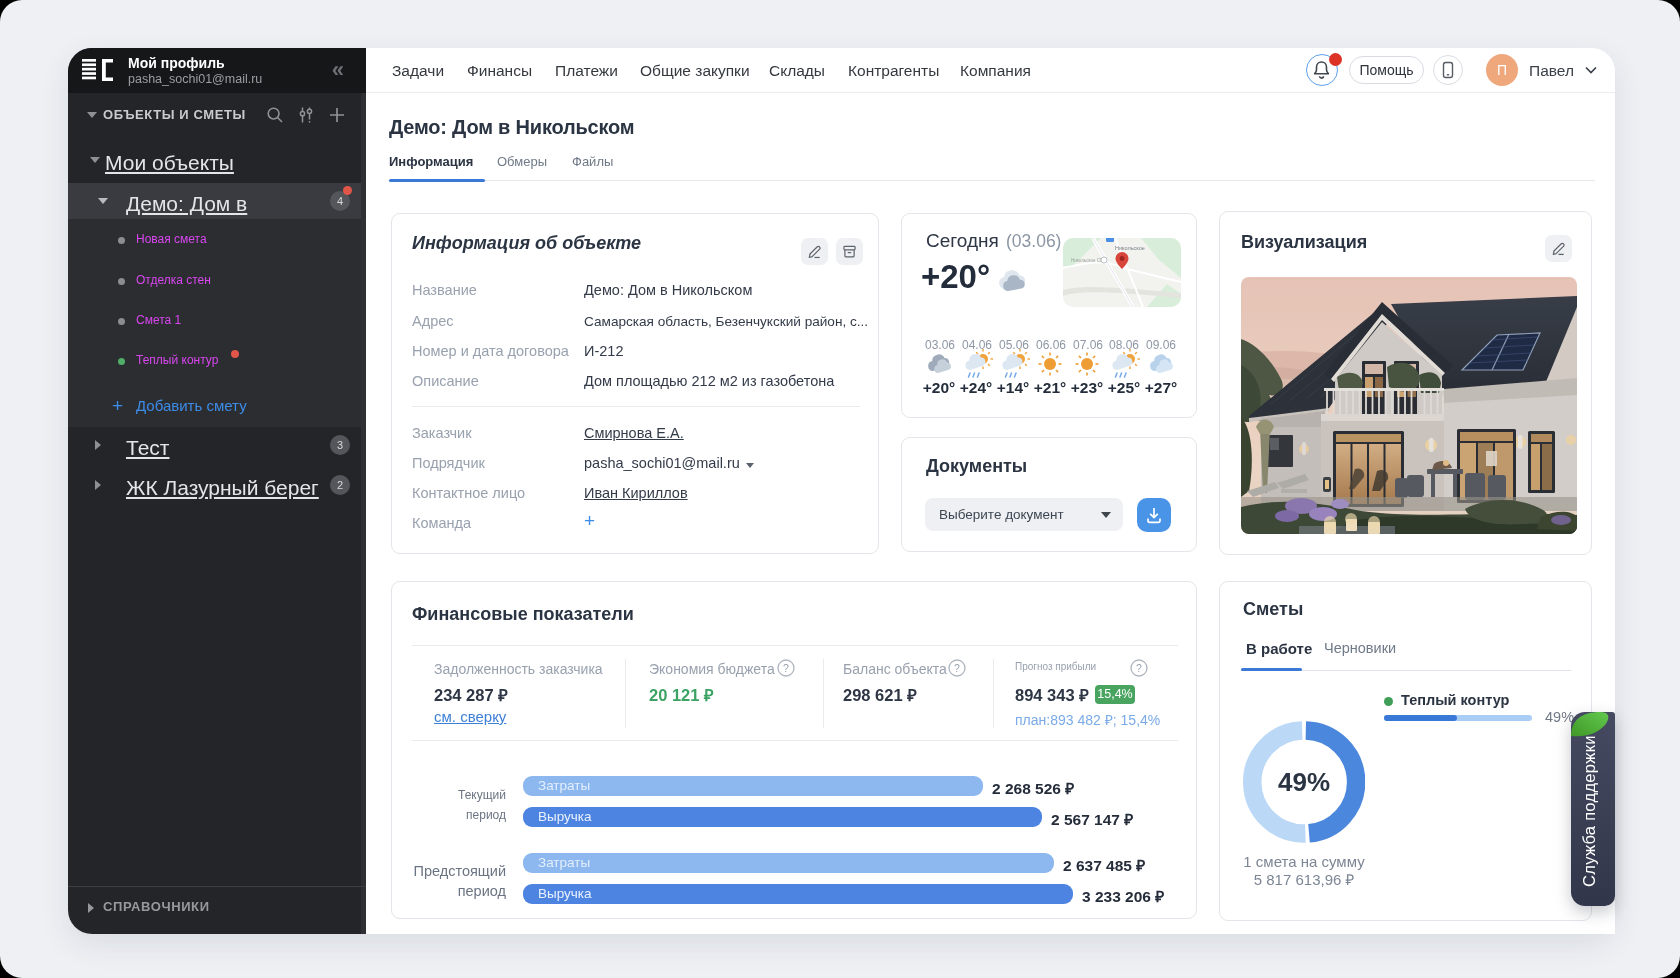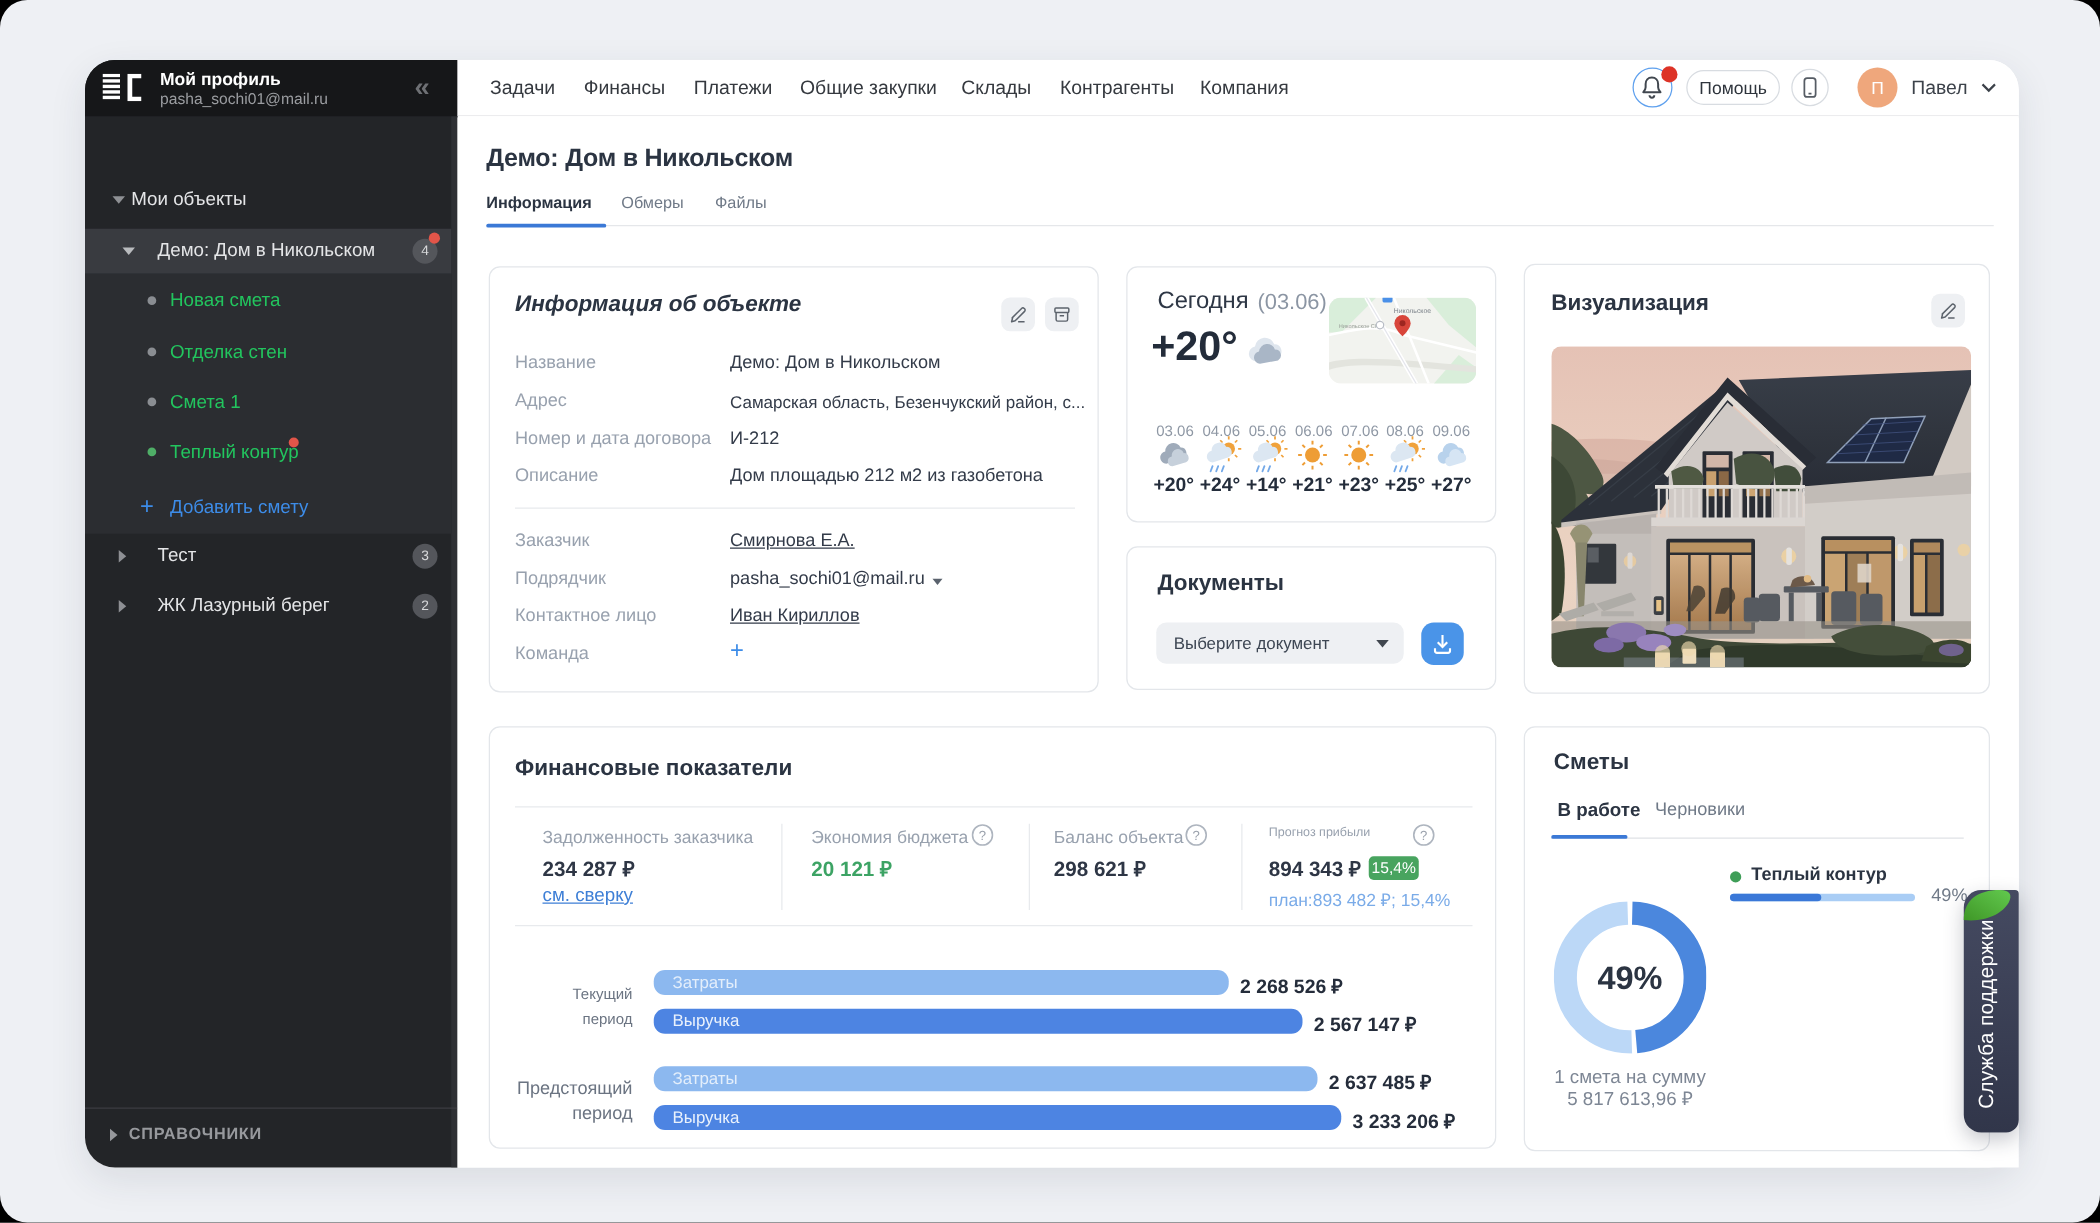--- a/index.html
+++ b/index.html
@@ -14,22 +14,22 @@
 .sb-prof { position:absolute; left:60px; top:7px; }
 .sb-prof .t1 { font-size:14px; font-weight:bold; color:#fff; line-height:17px; }
 .sb-prof .t2 { font-size:12.5px; color:#9b9da1; line-height:15px; }
 .sb-collapse { position:absolute; right:16px; top:9px; color:#6e7074; font-size:22px; font-weight:bold; }
 .sb-row { position:absolute; left:0; width:298px; height:36px; }
 .tri-d { display:inline-block; width:0; height:0; border-left:5px solid transparent; border-right:5px solid transparent; border-top:6px solid #8e9094; }
 .tri-r { display:inline-block; width:0; height:0; border-top:5px solid transparent; border-bottom:5px solid transparent; border-left:6px solid #8e9094; }
 .badge { position:absolute; width:20px; height:20px; border-radius:50%; background:#54565b; color:#d8d9db; font-size:11px; text-align:center; line-height:20px; }
 .reddot { position:absolute; width:9px; height:9px; border-radius:50%; background:#e25549; }
 .sb-sect { color:#c9cbce; font-weight:bold; font-size:13px; letter-spacing:.6px; }
-.sb-item { color:#e4e5e7; font-size:15px; }
-.sb-sub { color:#22c55e; font-size:15px; }
+.sb-item { color:#e4e5e7; font-size:21px;text-decoration:underline; }
+.sb-sub { color:#d946ef; font-size:12px; }
 .dot { position:absolute; width:7px; height:7px; border-radius:50%; background:#8a8d92; }
 
 .topbar { position:absolute; left:298px; top:0; width:1249px; height:45px; background:#fff; border-radius:0 24px 0 0; border-bottom:1px solid #ececee; }
 .nav { position:absolute; top:0; height:45px; line-height:45px; font-size:15.5px; color:#35393f; }
 
 .content { position:absolute; left:298px; top:46px; width:1249px; height:840px; background:#fff; overflow:hidden; }
 .h1 { position:absolute; left:23px; top:22px; font-size:20px; font-weight:bold; color:#2b3442; letter-spacing:-.2px; }
 .tabs { position:absolute; left:23px; top:59px; width:1206px; height:28px; border-bottom:1px solid #e5e7ea; }
 .tab { position:absolute; top:1px; font-size:13px; color:#6f7987; }
 .tab.on { color:#2b3442; font-weight:bold; }
@@ -56,20 +56,40 @@
             <rect x="0" y="17.6" width="14" height="2.7"></rect>
             <path d="M20 0 h11 v3.6 h-7.2 v14.8 h7.2 v3.6 h-11 z"></path>
           </g>
         </svg>
         <div class="sb-prof">
             <div class="t1">Мой профиль</div>
             <div class="t2">pasha_sochi01@mail.ru</div>
           </div>
         <div class="sb-collapse">«&nbsp;</div>
       </div>
+      <div class="sb-row" style="top:49px;">
+        <span class="tri-d" style="position:absolute;left:19px;top:15px;"></span>
+        <span class="sb-sect" style="position:absolute;left:35px;top:10px;">ОБЪЕКТЫ И СМЕТЫ</span>
+        <svg style="position:absolute;left:197px;top:8px;" width="20" height="20" viewBox="0 0 20 20" fill="none" stroke="#8f9296" stroke-width="1.6">
+            <circle cx="8.6" cy="8.6" r="5.4"></circle>
+            <path d="M12.8 12.8 L17 17"></path>
+          </svg>
+        <svg style="position:absolute;left:228px;top:8px;" width="20" height="20" viewBox="0 0 20 20" fill="none" stroke="#8f9296" stroke-width="1.5">
+            <path d="M6.5 2.5 v4"></path>
+            <path d="M6.5 10.8 v6.7"></path>
+            <circle cx="6.5" cy="8.7" r="2.1"></circle>
+            <path d="M13.5 2.5 v1.8"></path>
+            <path d="M13.5 8.5 v6"></path>
+            <circle cx="13.5" cy="6.3" r="2.1"></circle>
+            <circle cx="13.5" cy="16.8" r=".9" fill="#8f9296" stroke="none"></circle>
+          </svg>
+        <svg style="position:absolute;left:259px;top:8px;" width="20" height="20" viewBox="0 0 20 20" stroke="#8f9296" stroke-width="1.7">
+            <path d="M10 3 v14 M3 10 h14"></path>
+          </svg>
+      </div>
       <div class="sb-row" style="top:94px;">
         <span class="tri-d" style="position:absolute;left:22px;top:15px;"></span>
         <span class="sb-item" style="position:absolute;left:37px;top:9px;">Мои объекты</span>
       </div>
       <div style="position:absolute;left:0;top:135px;width:293px;height:36px;background:#393b40;">
         <span class="tri-d" style="position:absolute;left:30px;top:15px;border-top-color:#b9bbbe;"></span>
         <span class="sb-item" style="position:absolute;left:58px;top:9px;">Демо: Дом в Никольском</span>
         <span class="badge" style="left:262px;top:8px;">4</span>
         <span class="reddot" style="left:275px;top:3px;"></span>
       </div>

